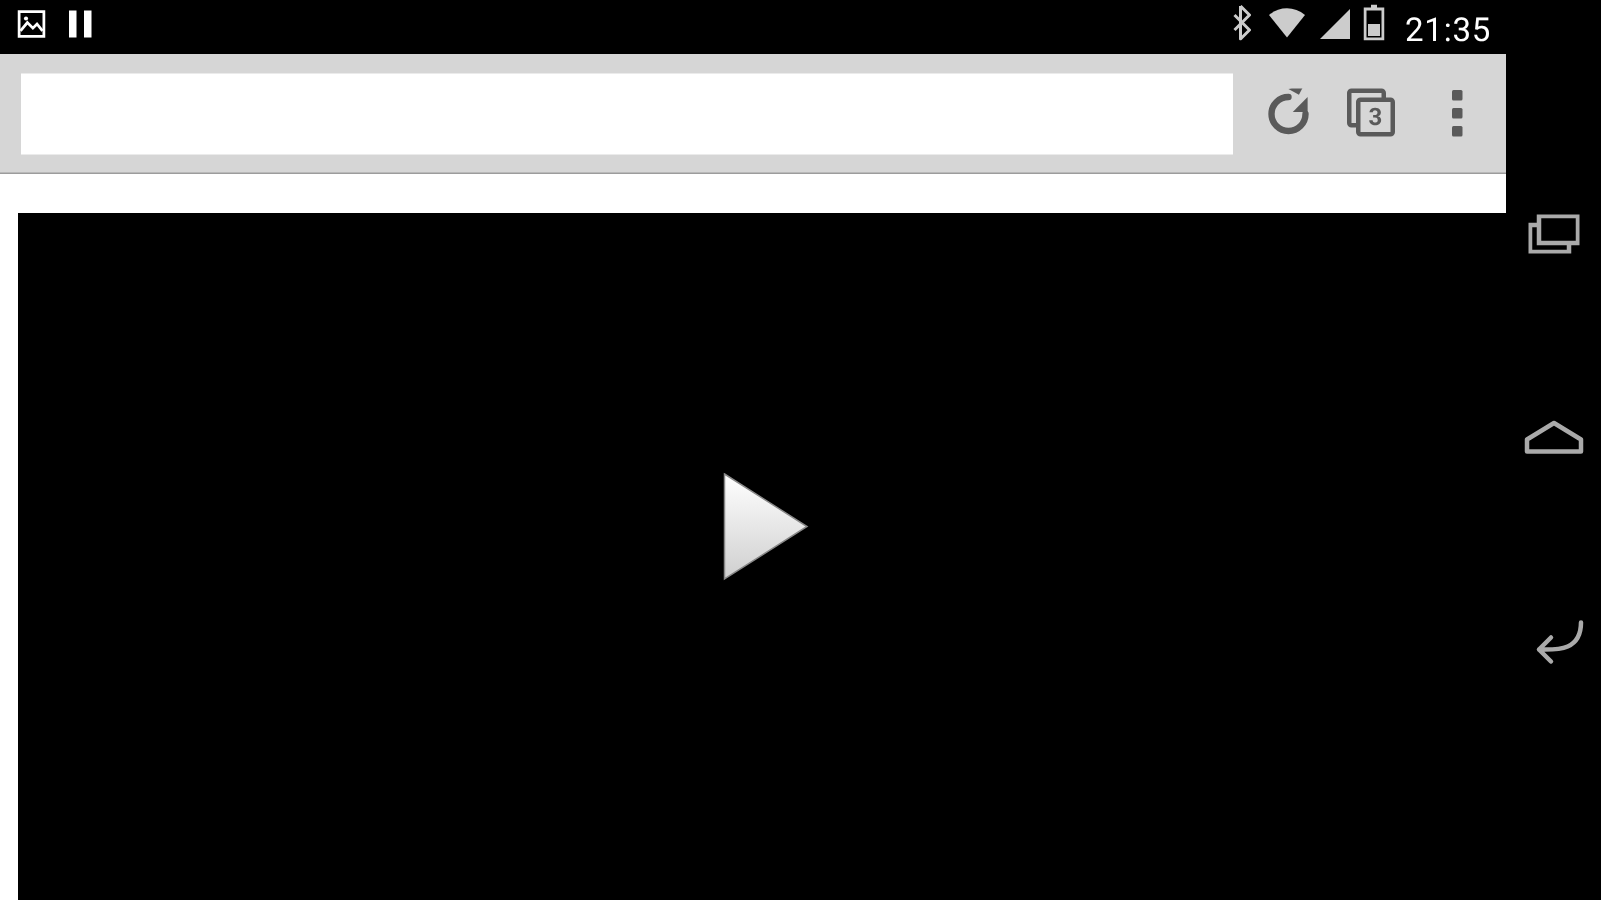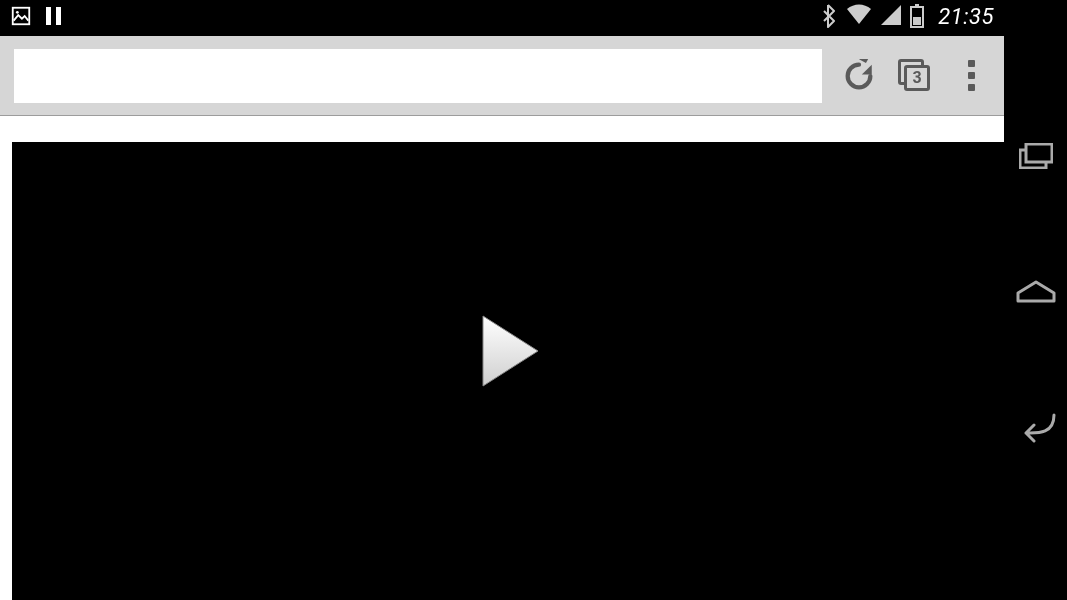--- a/index.html
+++ b/index.html
@@ -15,21 +15,21 @@
     .status-bar {
       width: 1004px;
       height: 36px;
       background: #000;
       display: flex;
       align-items: center;
       padding: 0 10px;
       color: #fff;
     }
     .status-left { display: flex; gap: 12px; align-items: center; }
-    .status-right { margin-left: auto; display: flex; gap: 8px; align-items: flex-start; font-size: 22px; font-style: italic; }
+    .status-right { margin-left: auto; display: flex; gap: 8px; align-items: flex-end; font-size: 22px; }
     .time { font-size: 22px; letter-spacing: 0.5px; margin-left: 6px; }
 
     
     .browser-toolbar {
       width: 1004px;
       height: 80px;
       background: #d6d6d6;
       display: flex;
       align-items: center;
       padding: 0 14px;

